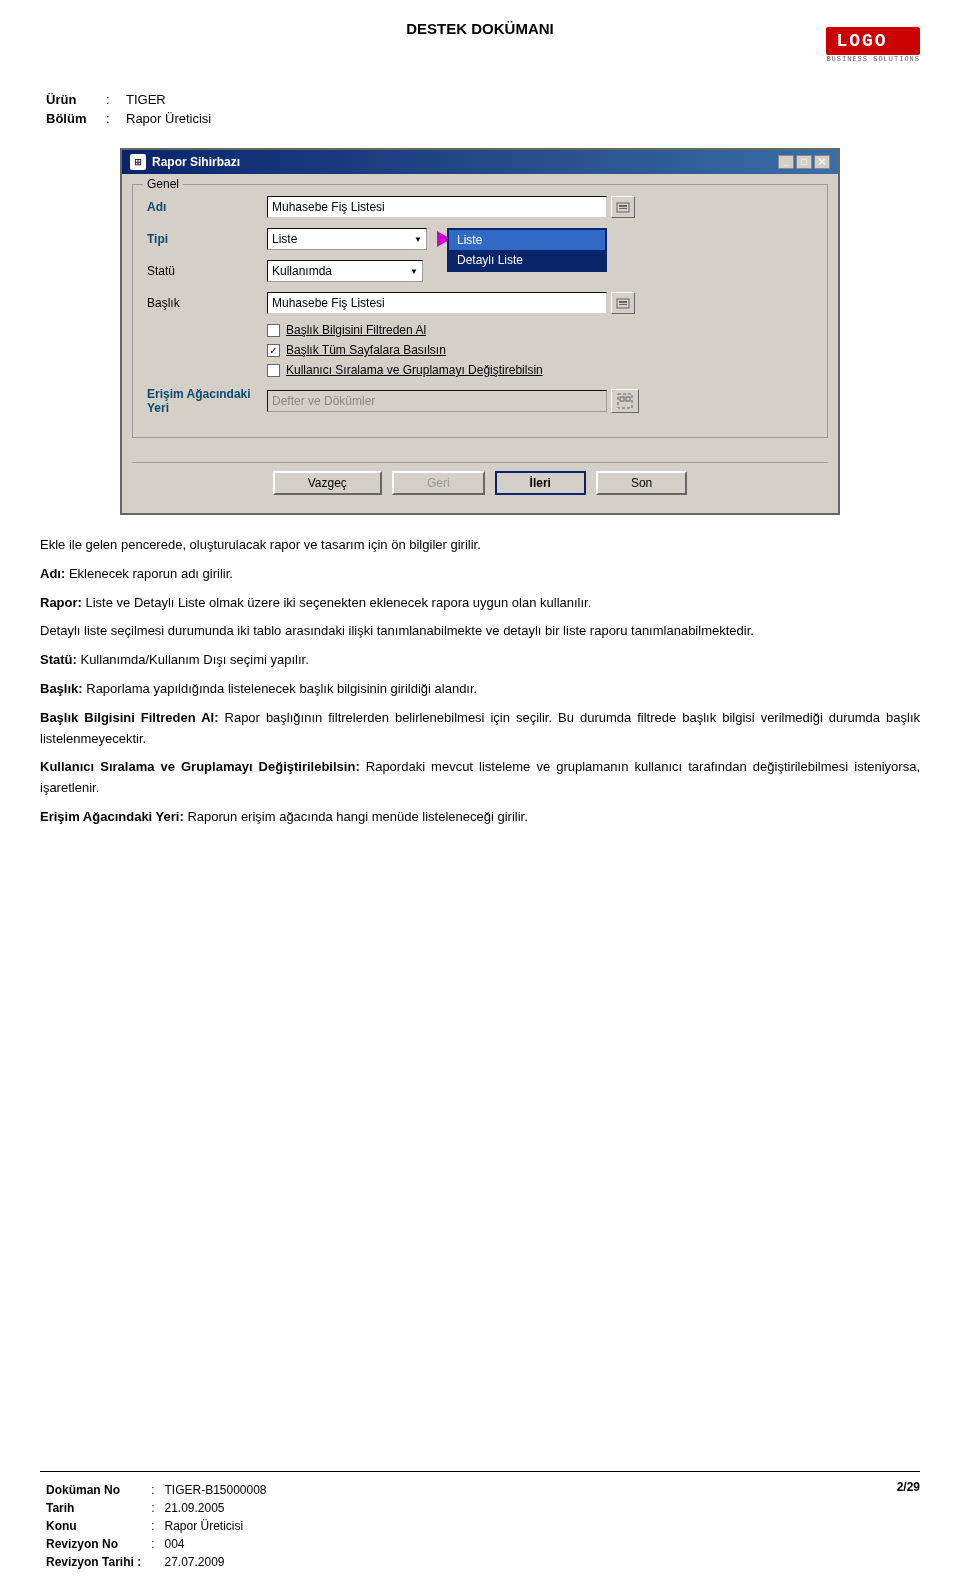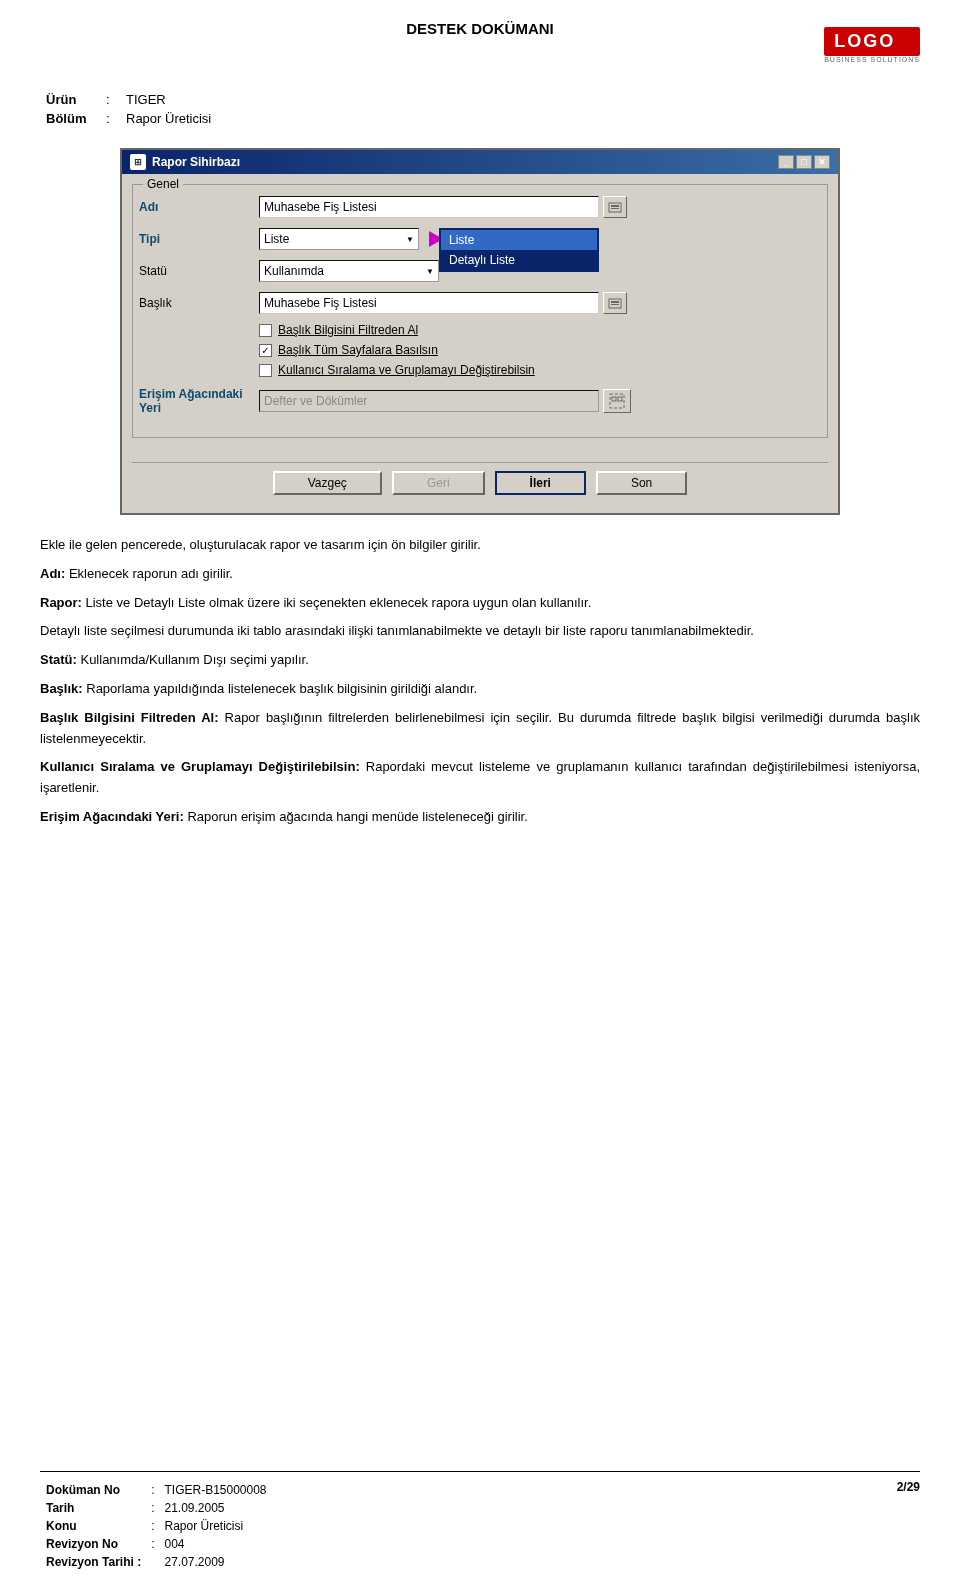--- a/index.html
+++ b/index.html
@@ -32,20 +32,21 @@
       font-size: 15px;
       font-weight: bold;
       flex: 1;
     }
     .logo-area {
       width: 120px;
       height: 50px;
       display: flex;
       align-items: center;
       justify-content: flex-end;
+      font-family: Liberation Mono, monospace;
     }
     .logo-box {
       background: #cc0000;
       color: #fff;
       font-size: 18px;
       font-weight: bold;
       padding: 4px 10px;
       letter-spacing: 2px;
       border-radius: 2px;
     }
@@ -126,21 +127,21 @@
       cursor: pointer;
     }
 
     .dialog-content {
       padding: 10px;
     }
 
     
     .group-box {
       border: 1px solid #999;
-      padding: 10px 14px 14px 6px;
+      padding: 10px 14px 14px 14px;
       margin-bottom: 24px;
       position: relative;
     }
     .group-legend {
       position: absolute;
       top: -8px;
       left: 10px;
       background: #d4d0c8;
       padding: 0 4px;
       font-size: 12px;
@@ -431,21 +432,21 @@
               <div class="dropdown-popup-item selected">Liste</div>
               <div class="dropdown-popup-item">Detaylı Liste</div>
             </div>
           </div>
         </div>
 
         <div class="form-row">
           <div class="form-label normal">Statü</div>
           <div class="form-control-area">
             <div class="select-with-arrow">
-              <div class="select-box" style="width:180px;gap:27px;">
+              <div class="select-box" style="width:156px;gap:27px;">
                 <span>Kullanımda</span>
                 <span class="select-arrow">▼</span>
               </div>
             </div>
           </div>
         </div>
 
         <div class="form-row">
           <div class="form-label normal">Başlık</div>
           <div class="form-control-area">

